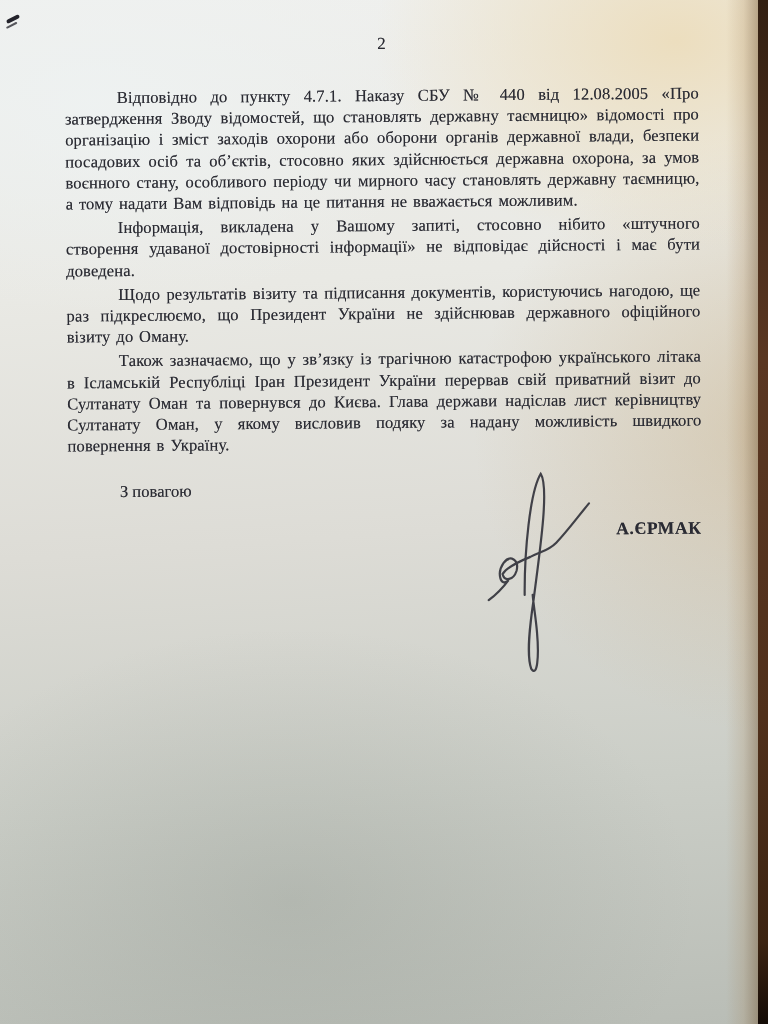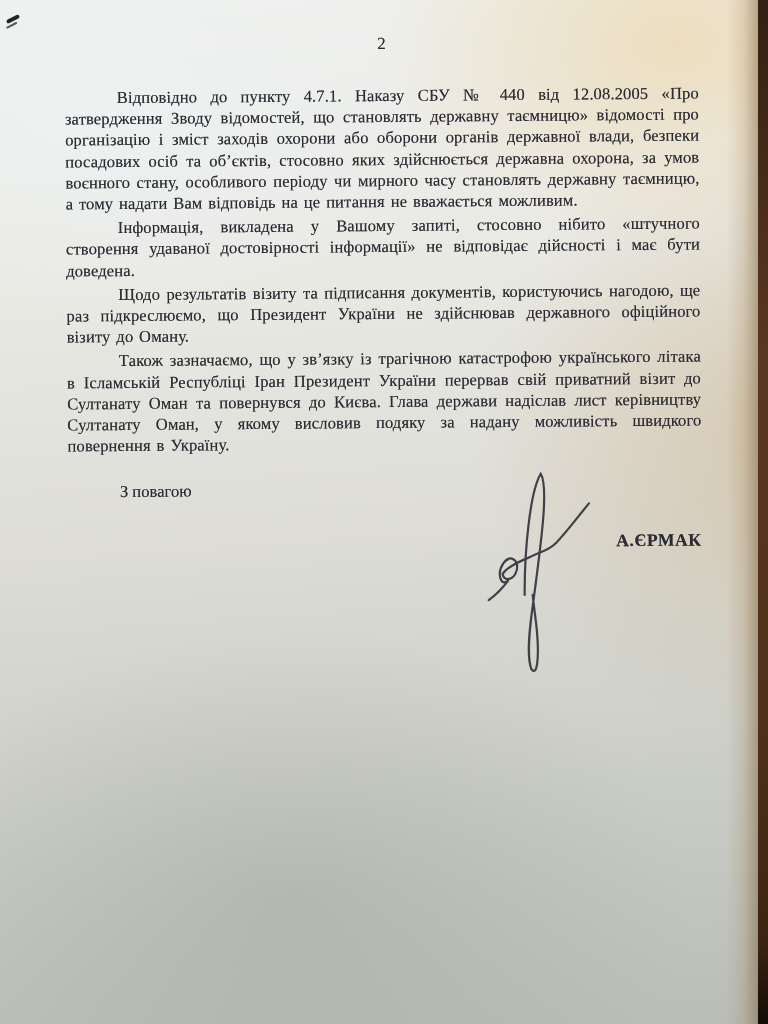--- a/index.html
+++ b/index.html
@@ -83,21 +83,21 @@
   .signature-svg {
     position: absolute;
     left: 418px;
     top: -32px;
     width: 112px;
     height: 214px;
   }
   .signer {
     position: absolute;
     left: 548px;
-    top: 32px;
+    top: 20px;
     font-weight: bold;
     font-size: 17.5px;
     letter-spacing: 0.6px;
     text-shadow: 0 0 0.6px rgba(43,44,51,0.6);
   }
 </style>
 </head>
 <body>
 
 <div class="photo">

